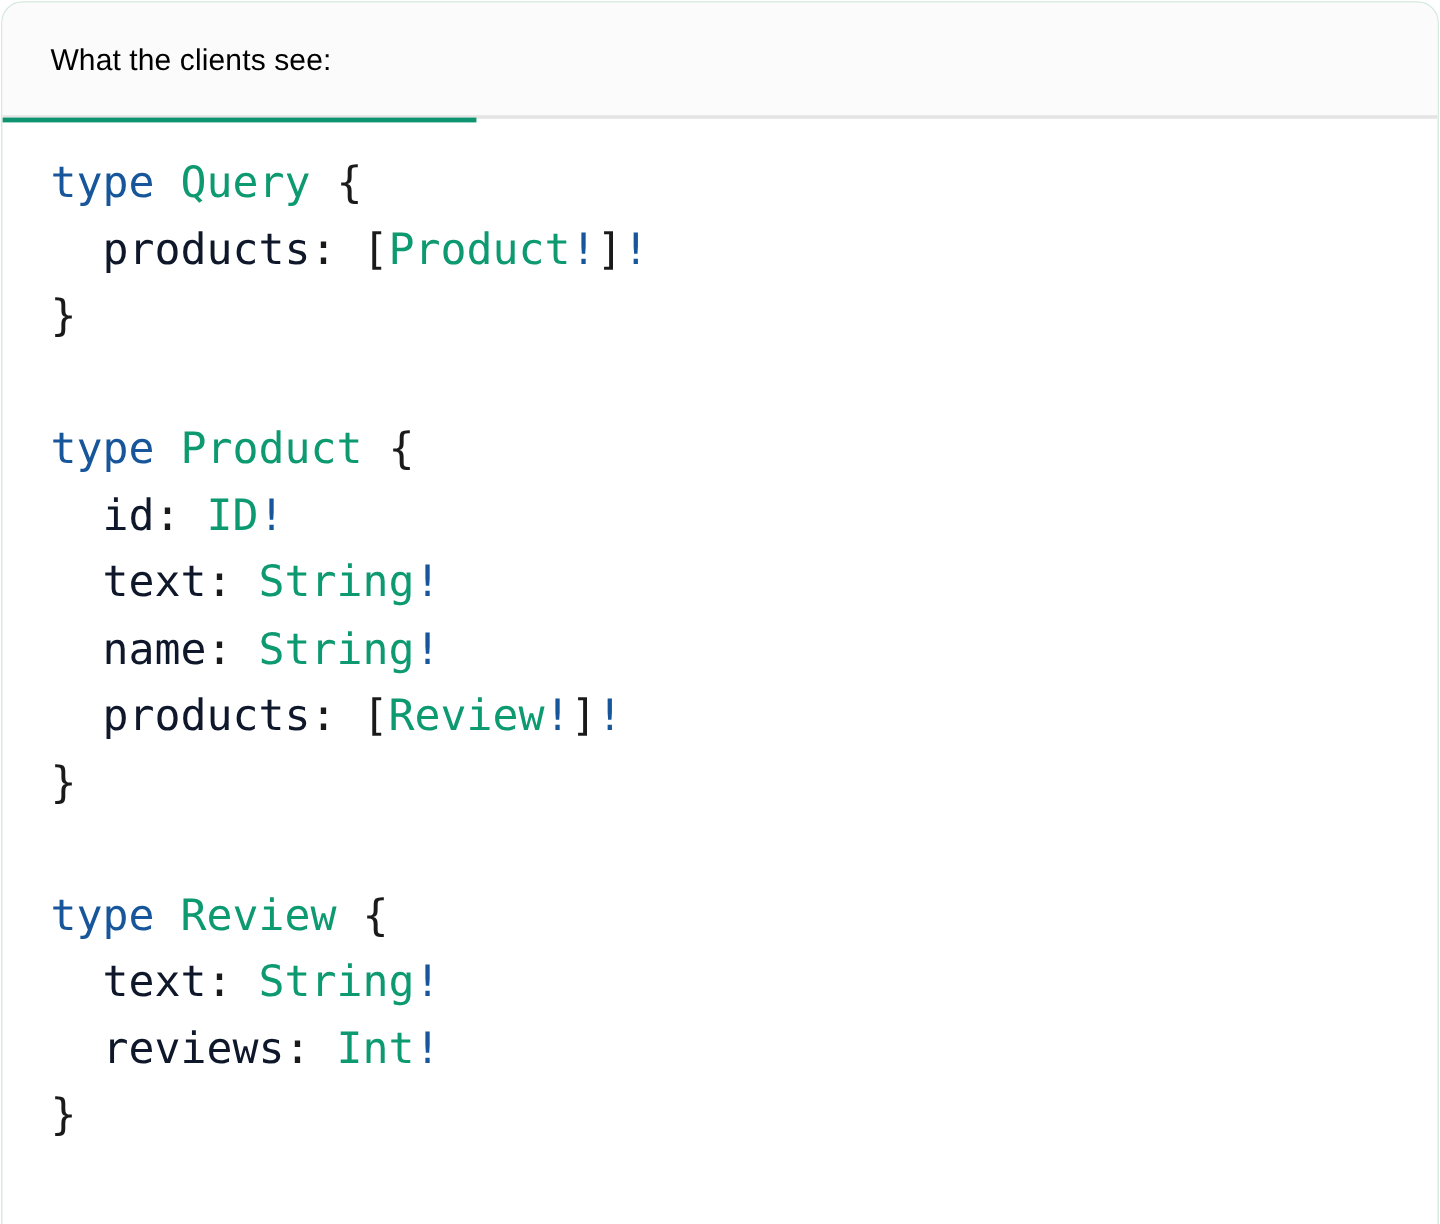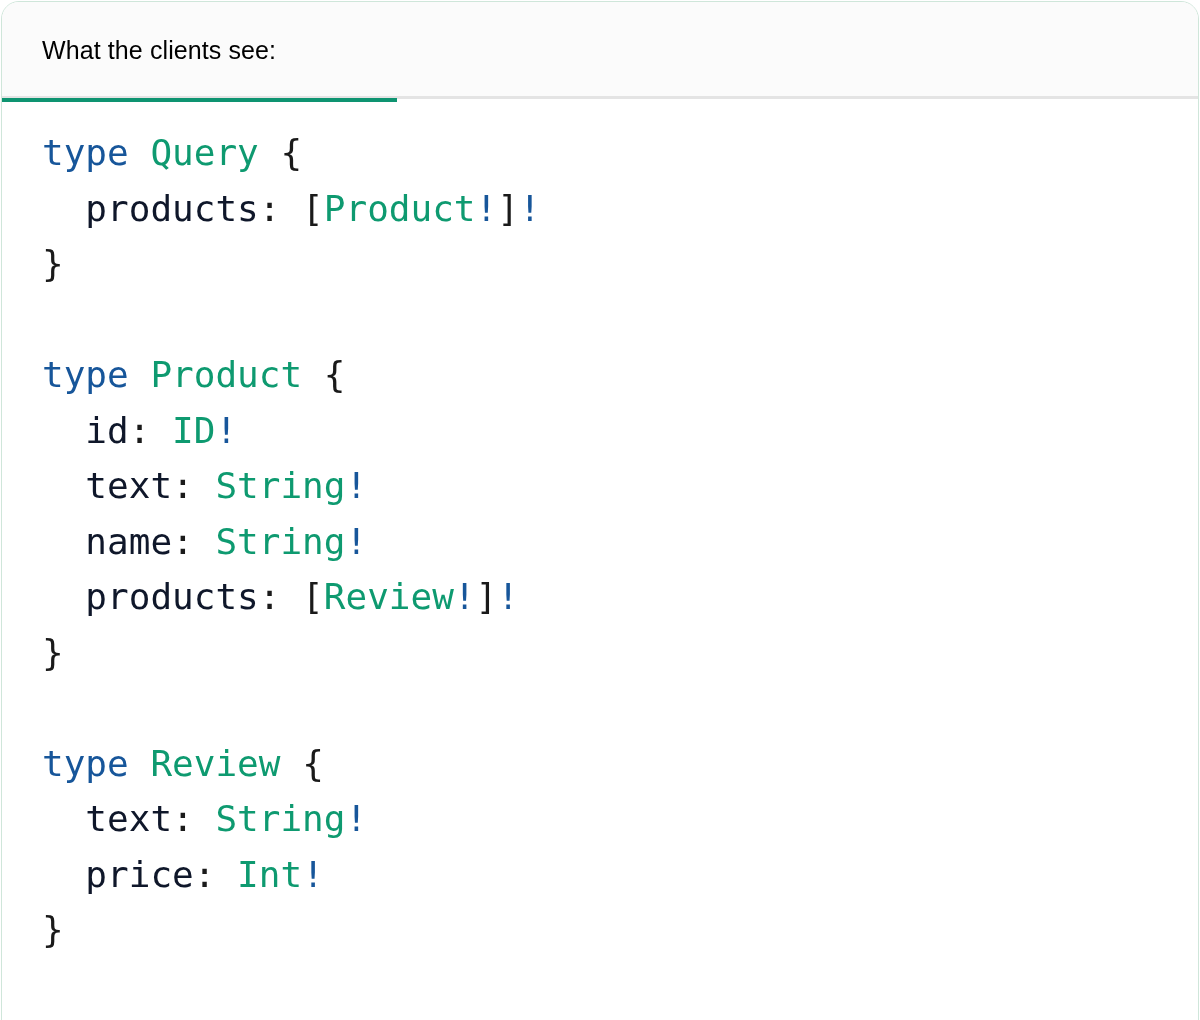--- a/index.html
+++ b/index.html
@@ -96,17 +96,17 @@
 <span class="blank-line"></span>
 <span class="code-block"><span class="code-line"><span class="kw">type</span><span> </span><span class="tn">Product</span><span> </span><span class="pun">{</span></span>
 <span class="code-line"><span>  </span><span class="fld">id</span><span class="pun">: </span><span class="tn">ID</span><span class="bang">!</span></span>
 <span class="code-line"><span>  </span><span class="fld">text</span><span class="pun">: </span><span class="tn">String</span><span class="bang">!</span></span>
 <span class="code-line"><span>  </span><span class="fld">name</span><span class="pun">: </span><span class="tn">String</span><span class="bang">!</span></span>
 <span class="code-line"><span>  </span><span class="fld">products</span><span class="pun">: </span><span class="pun">[</span><span class="tn">Review</span><span class="bang">!</span><span class="pun">]</span><span class="bang">!</span></span>
 <span class="code-line"><span class="pun">}</span></span></span>
 <span class="blank-line"></span>
 <span class="code-block"><span class="code-line"><span class="kw">type</span><span> </span><span class="tn">Review</span><span> </span><span class="pun">{</span></span>
 <span class="code-line"><span>  </span><span class="fld">text</span><span class="pun">: </span><span class="tn">String</span><span class="bang">!</span></span>
-<span class="code-line"><span>  </span><span class="fld">price</span><span class="pun">: </span><span class="tn">Int</span><span class="bang">!</span></span>
+<span class="code-line"><span>  </span><span class="fld">reviews</span><span class="pun">: </span><span class="tn">Int</span><span class="bang">!</span></span>
 <span class="code-line"><span class="pun">}</span></span></span></code></pre>
   </div>
 
 </div>
 
 </body></html>

